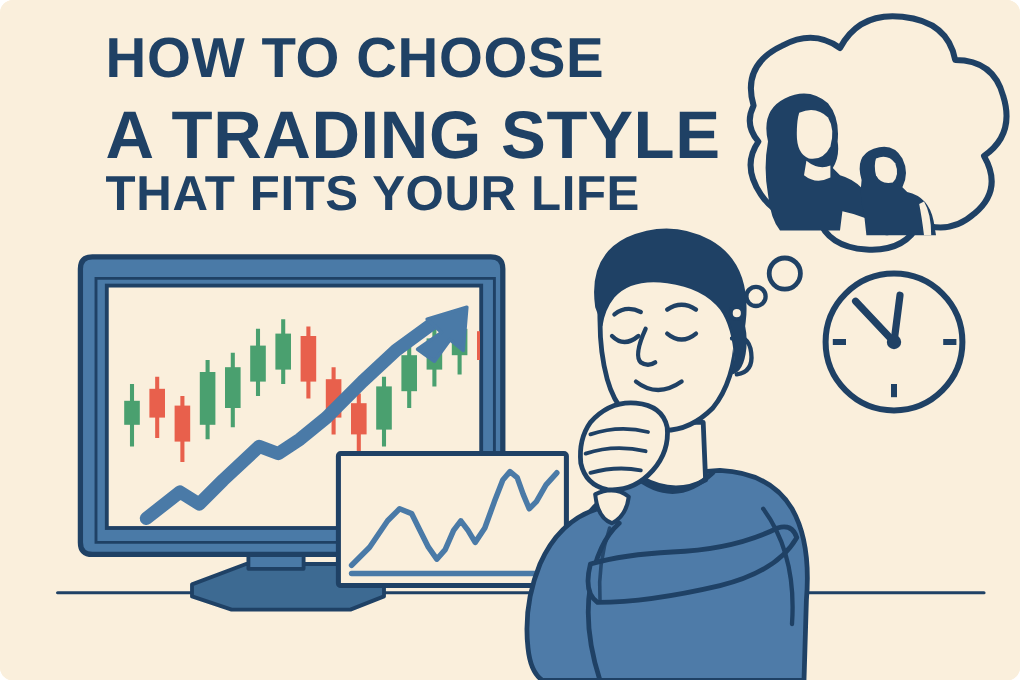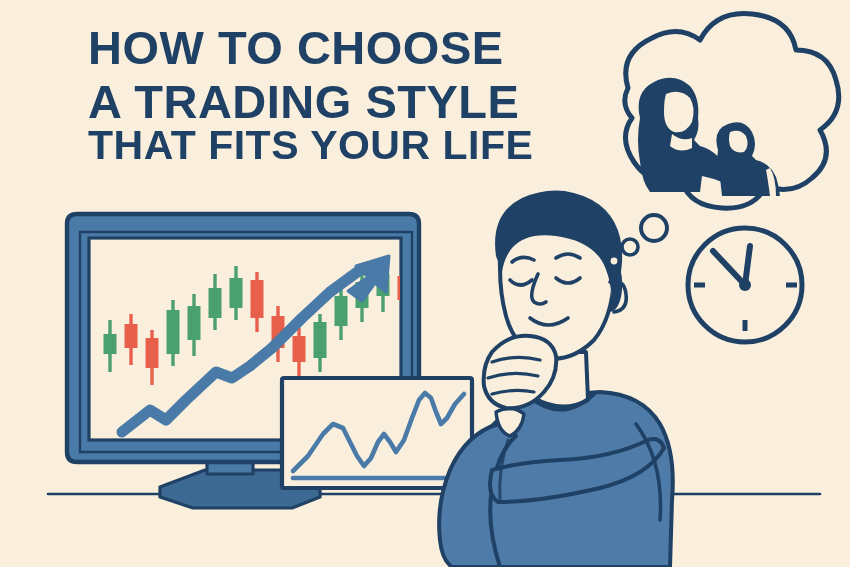--- a/index.html
+++ b/index.html
@@ -7,20 +7,21 @@
     padding: 0;
     background: #ffffff;
   }
   #poster {
     position: relative;
     width: 850px;
     height: 567px;
     overflow: hidden;
     background: #faefdc;
     font-family: "Liberation Sans", sans-serif;
+    border-radius: 11px;
   }
   #poster svg.layer {
     position: absolute;
     left: 0;
     top: 0;
     width: 850px;
     height: 567px;
   }
   .headline {
     position: absolute;
@@ -33,21 +34,21 @@
   .headline .line {
     font-family: "Liberation Sans", sans-serif;
     font-weight: bold;
     color: #1f4165;
     letter-spacing: 0.5px;
     line-height: 1.0;
     white-space: nowrap;
     text-transform: uppercase;
   }
   .headline .l1 { font-size: 47px; }
-  .headline .l2 { font-size: 47px; margin-top: 7px; }
+  .headline .l2 { font-size: 56px; margin-top: 14px; }
   .headline .l3 { font-size: 41px; margin-top: 0; }
 </style>
 </head>
 <body>
 
 <div id="poster">
 
   <svg class="layer" viewBox="0 0 850 567">
 
     <rect x="0" y="0" width="850" height="567" fill="#faefdc"></rect>

